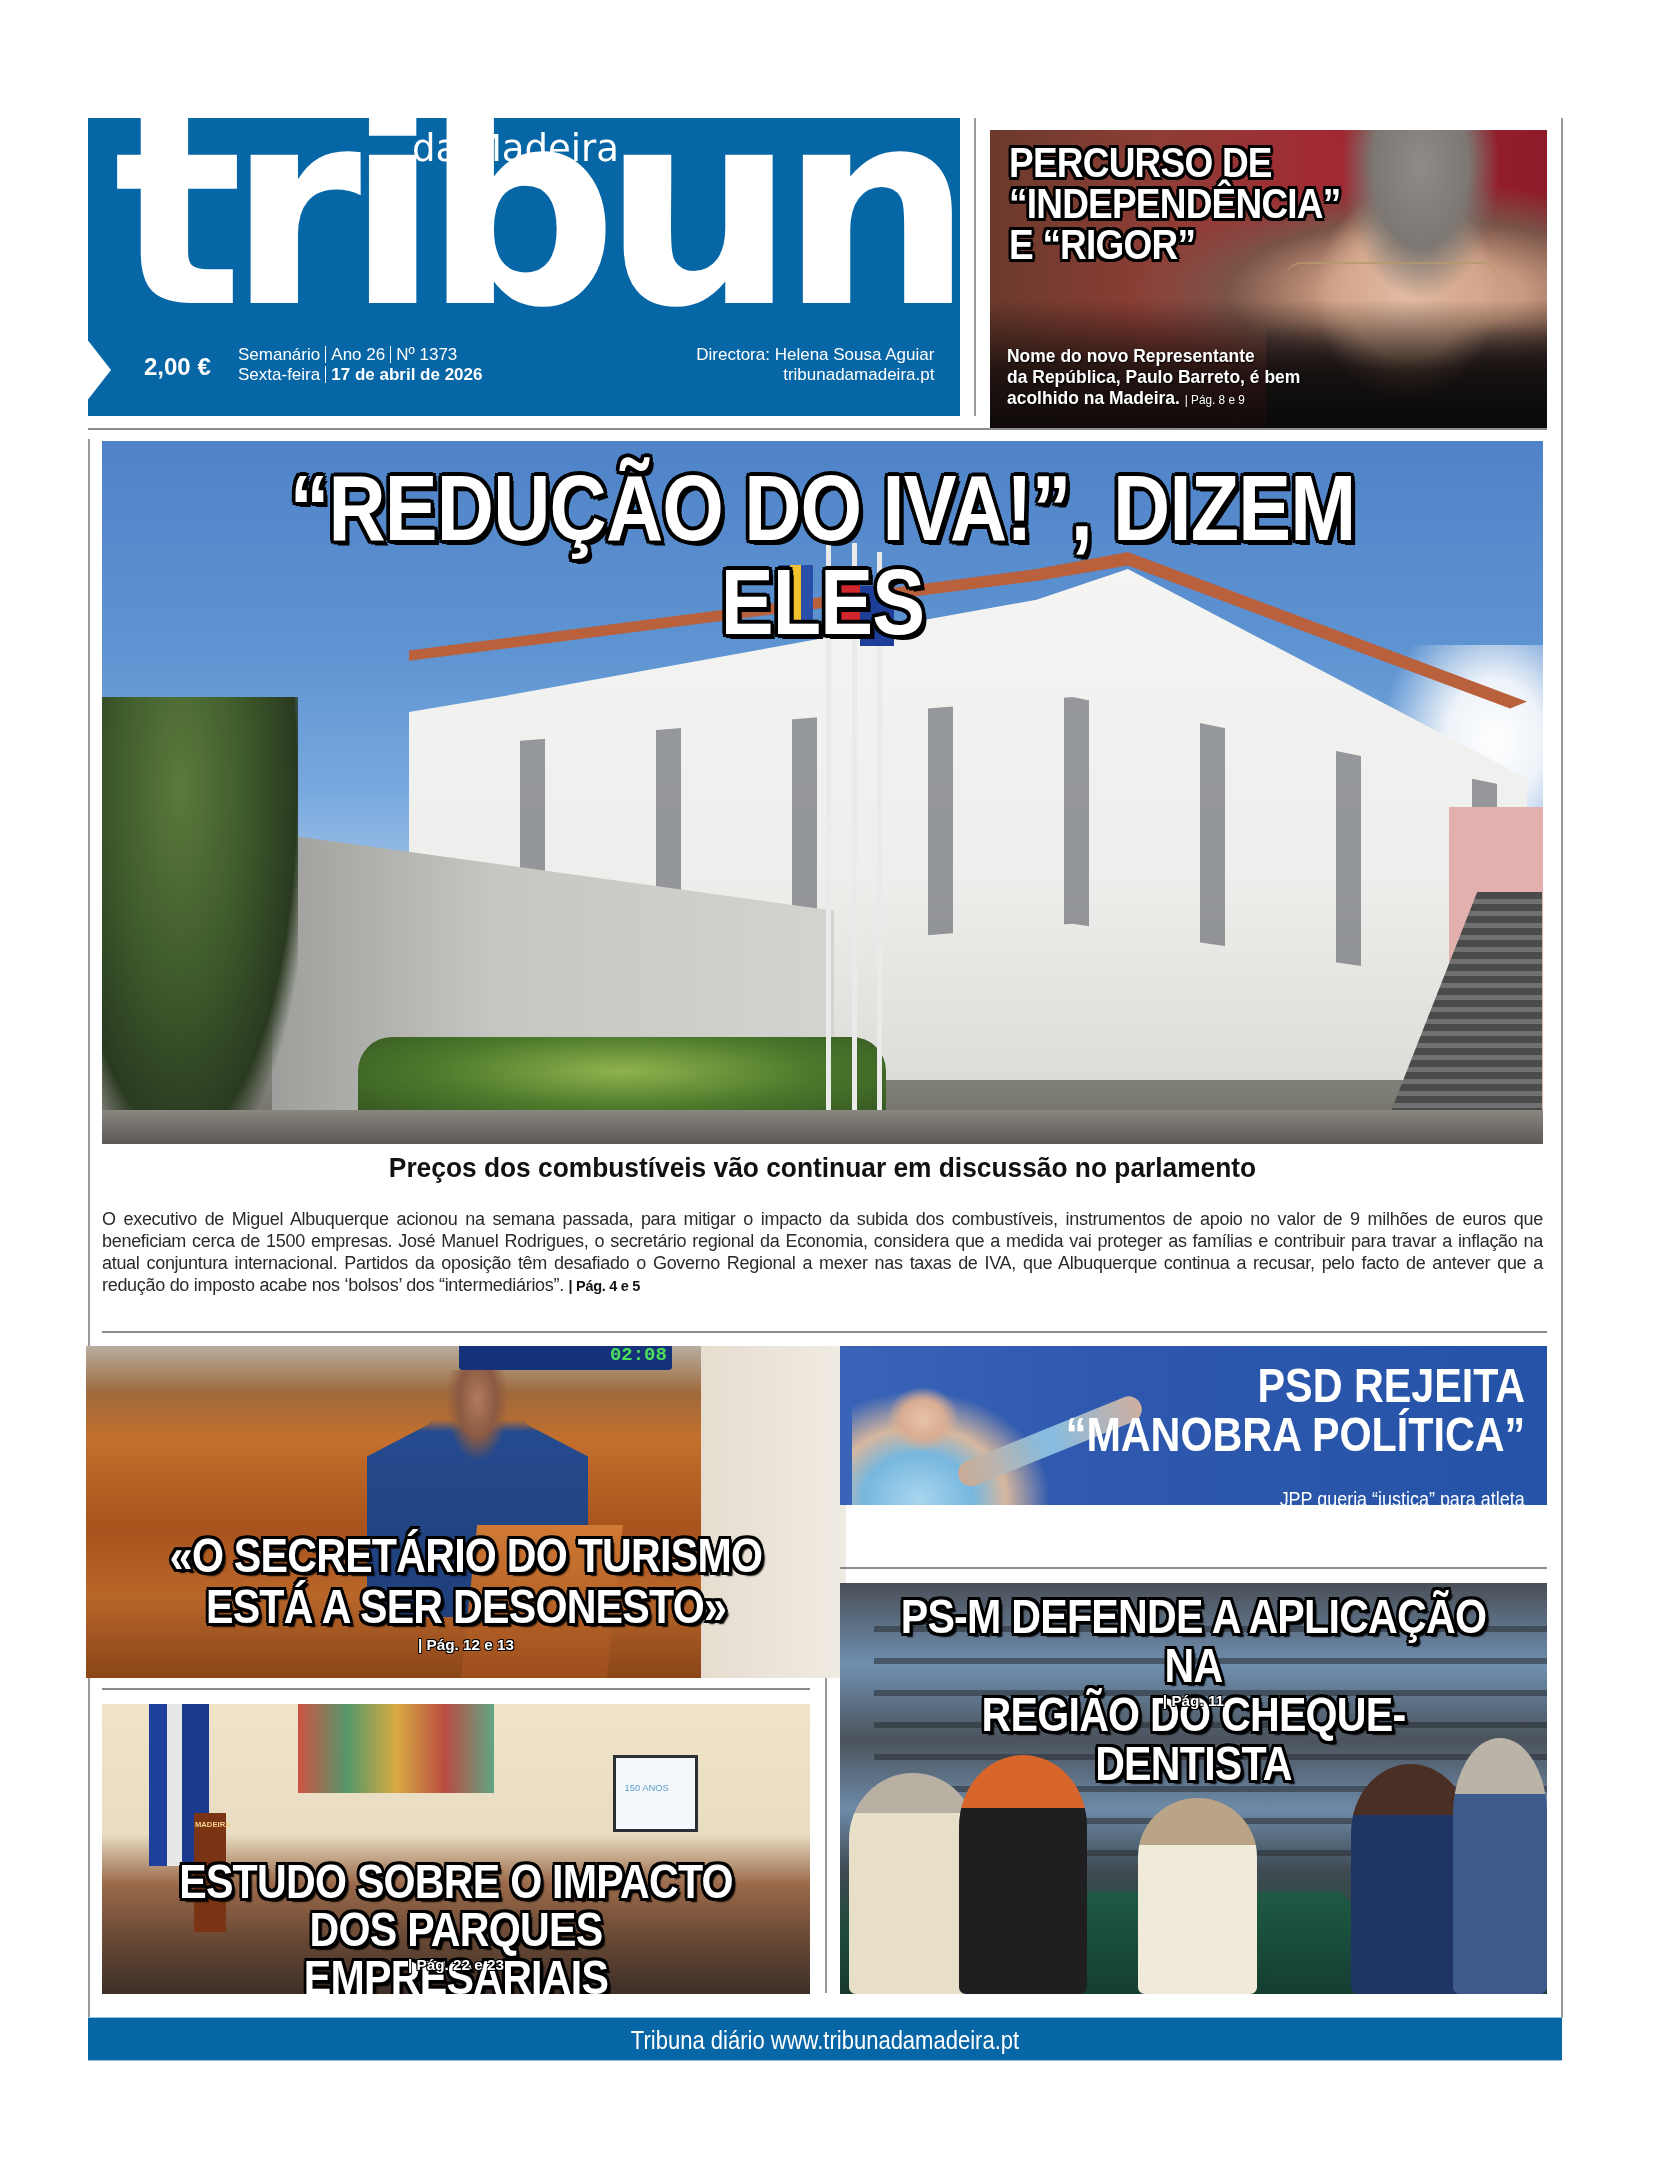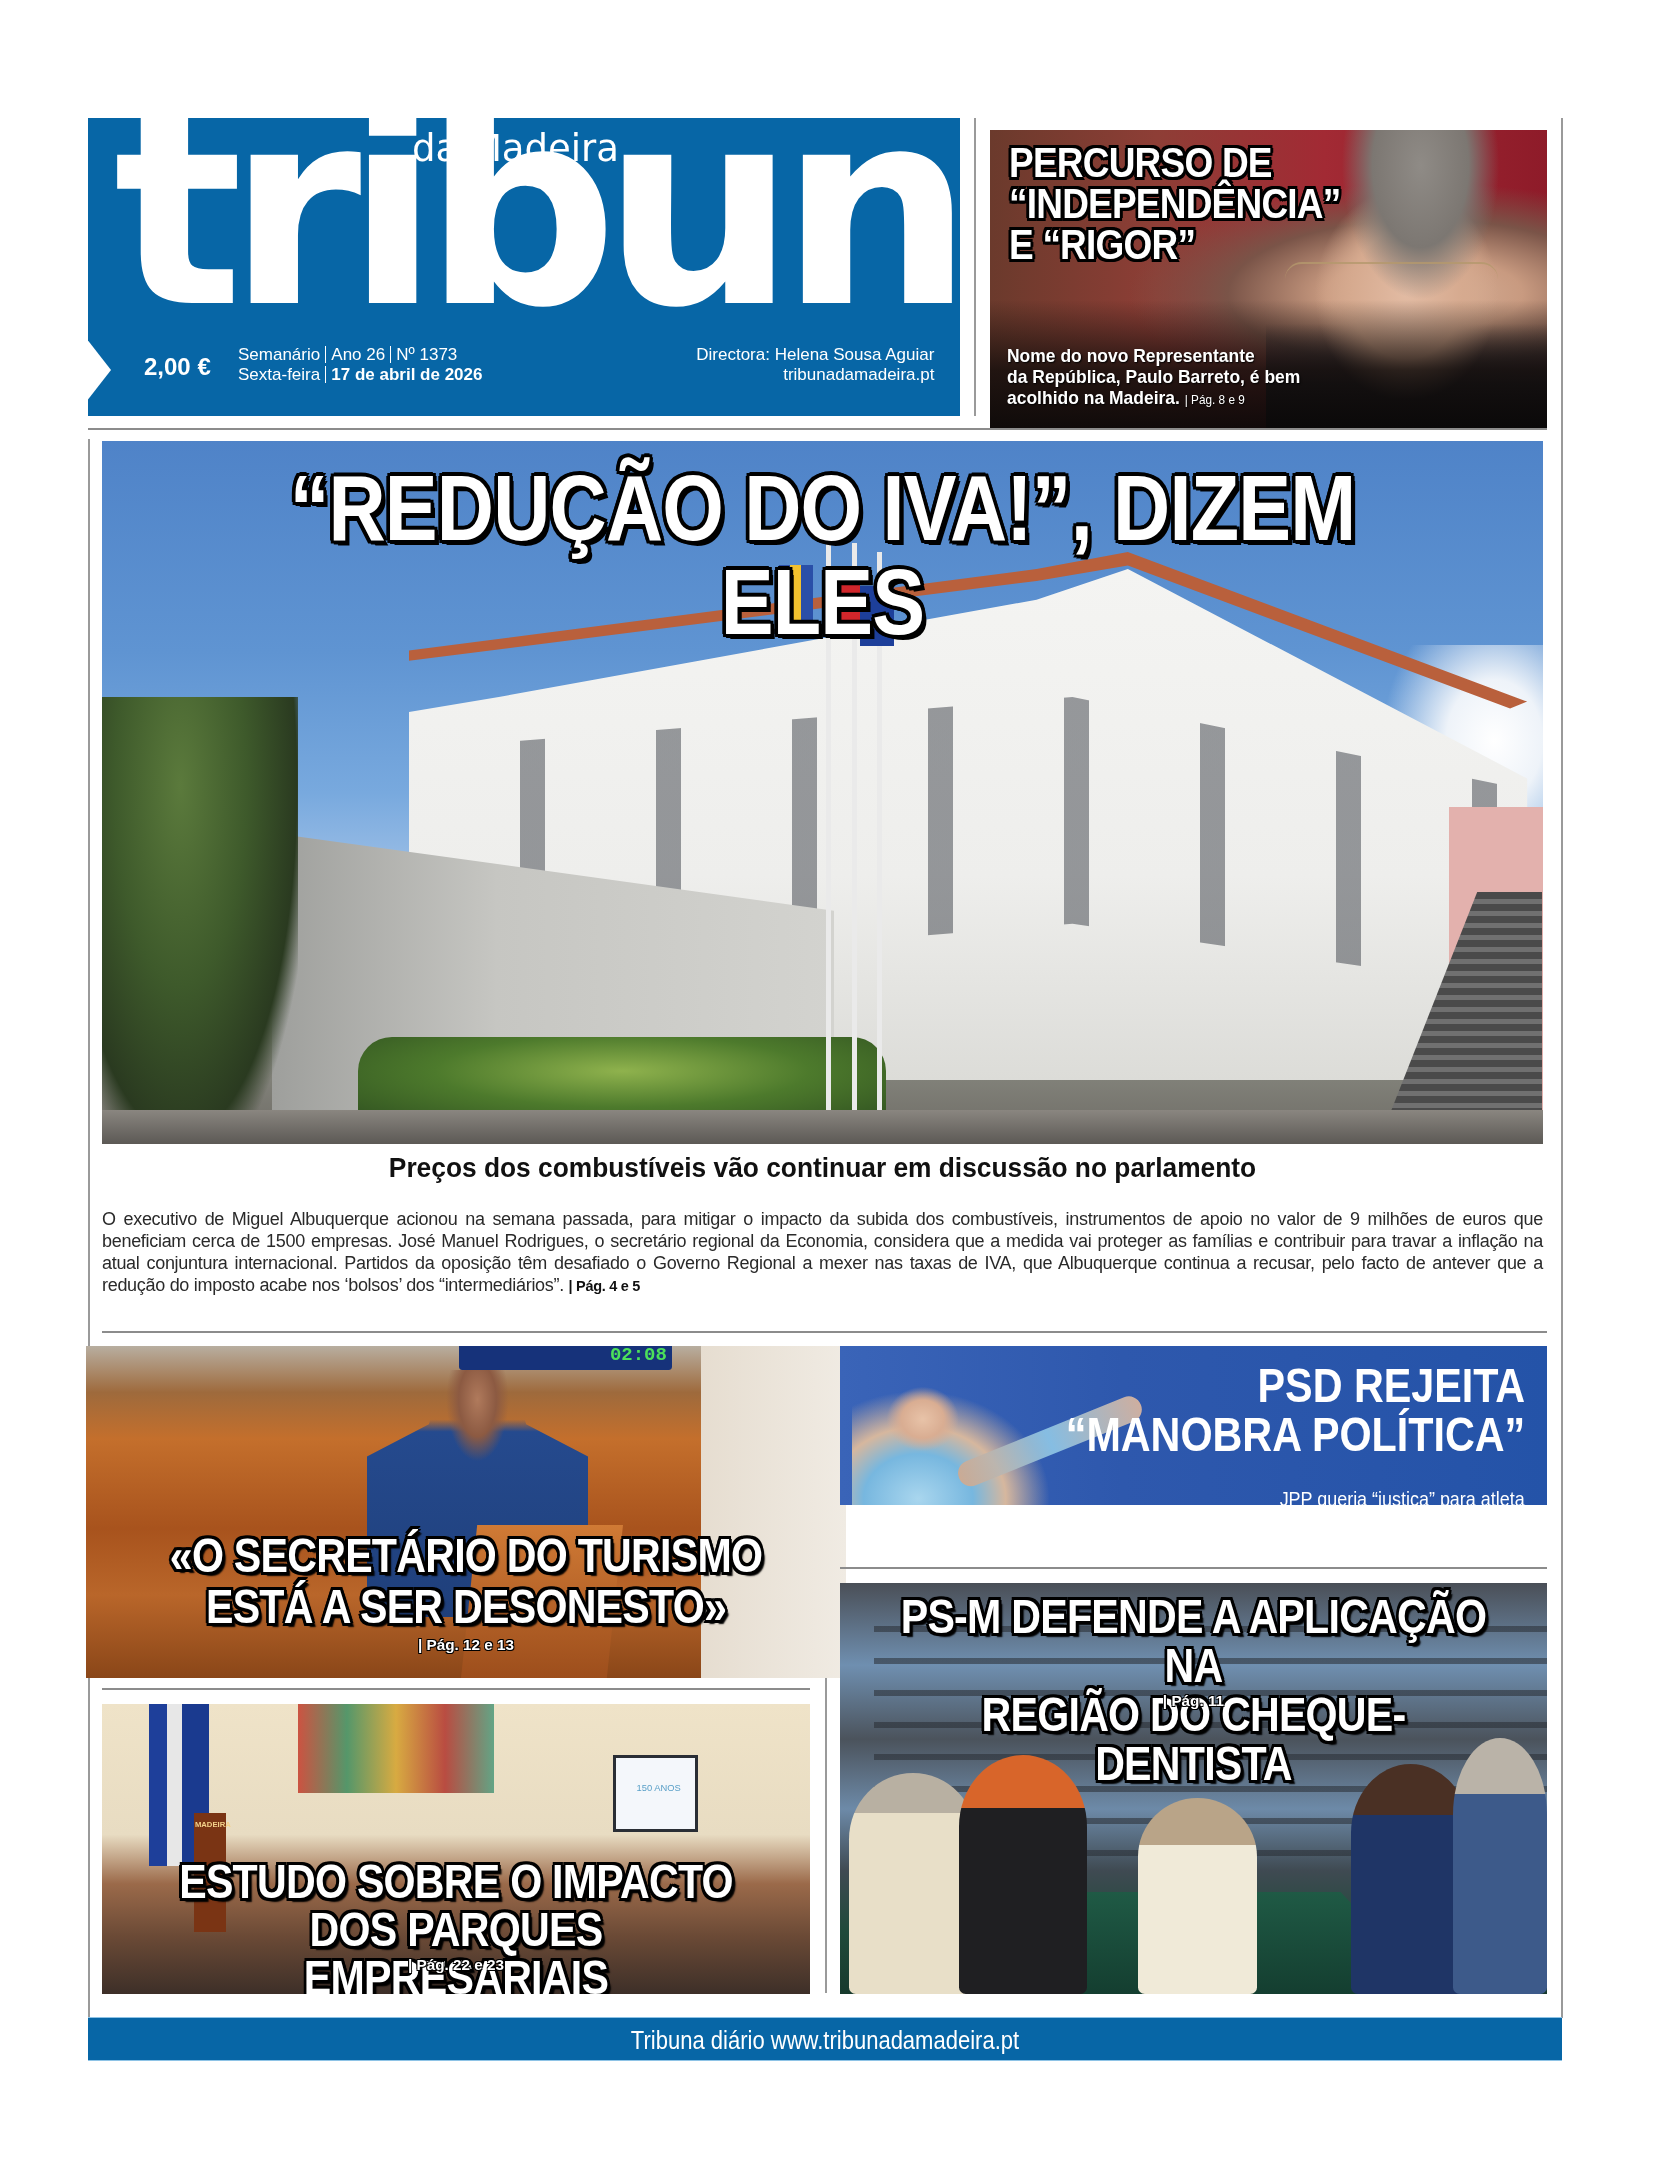--- a/index.html
+++ b/index.html
@@ -133,21 +133,21 @@
     clip-path: polygon(20% 0%, 80% 0%, 100% 100%, 0% 100%); }
   .box-psm .headline { position: absolute; left: 0; right: 0; top: 8.5px; text-align: center; font-size: 49px; line-height: 49px;
     transform: scaleX(0.84); letter-spacing: -0.9px; }
   .box-psm .pg { position: absolute; left: 0; right: 0; top: 109px; text-align: center; font-size: 15.3px; }
 
   .box-estudo { left: 102px; top: 1704px; width: 708px; height: 290px;
     background: linear-gradient(180deg, #efe3c8 0%, #e8dcc2 45%, #9b6a4a 62%, #6b4a36 80%, #3d2f28 100%); }
   .box-estudo .mural { position: absolute; left: 196px; top: 0; width: 196px; height: 89px;
     background: linear-gradient(90deg, #c63a2a, #3a8a5a, #d4a12a, #b0322a, #4a9a7a); opacity: .85; }
   .box-estudo .screen { position: absolute; left: 511px; top: 51px; width: 85px; height: 77px; background: #f4f7fb; border: 3.4px solid #2a2e35; }
-  .box-estudo .screen-label { position: absolute; left: 8.5px; top: 24px; font-size: 9.4px; color: #5aa0c8; font-family: "Liberation Sans", sans-serif; margin-left: 12px; }
+  .box-estudo .screen-label { position: absolute; left: 8.5px; top: 24px; font-size: 9.4px; color: #5aa0c8; font-family: "Liberation Sans", sans-serif; }
   .box-estudo .flags { position: absolute; left: 47px; top: 0; width: 60px; height: 162px;
     background: linear-gradient(90deg, #1e3f9a 0 30%, #e7e7e7 30% 55%, #1a3a8f 55% 100%); }
   .box-estudo .podium { position: absolute; left: 92px; top: 109px; width: 32px; height: 119px; background: #7a3414; }
   .box-estudo .podium-label { position: absolute; left: 0.9px; top: 6.8px; font-size: 7.7px; color: #f3d18a; font-family: "Liberation Sans", sans-serif; font-weight: bold; }
   .box-estudo .headline { position: absolute; left: 0; right: 0; top: 153px; text-align: center; font-size: 49px; line-height: 48px;
     transform: scaleX(0.84); letter-spacing: -0.9px; }
   .box-estudo .pg { position: absolute; left: 0; right: 0; top: 252px; text-align: center; font-size: 15.3px; }
 
   .box-secretario .headline.outline-text,
   .box-psm .headline.outline-text,

